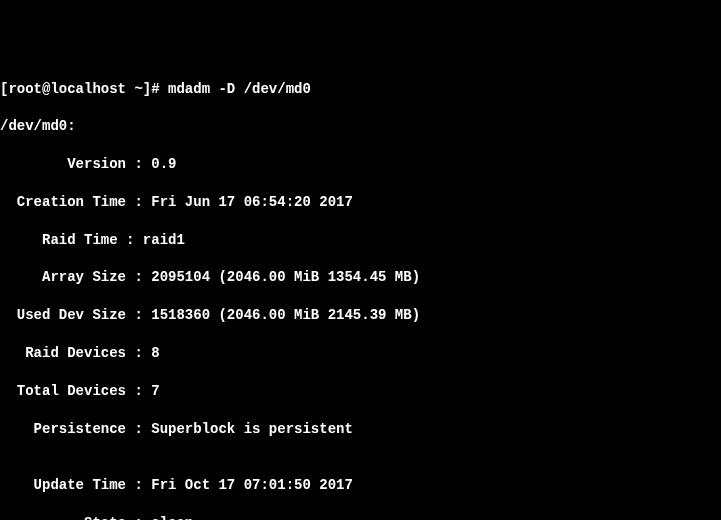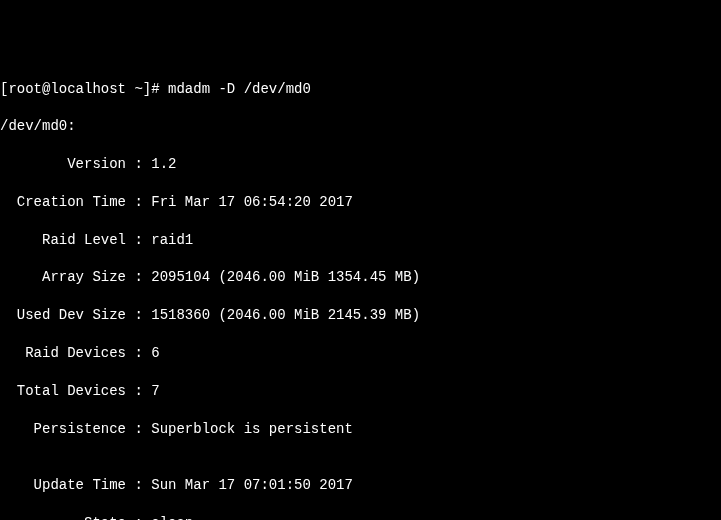--- a/index.html
+++ b/index.html
@@ -8,40 +8,40 @@
       color: #fff;
       font-family: "Menlo", "Consolas", "Courier New", monospace;
       font-size: 14px;
       line-height: 1.35;
       padding: 4px 0 0 0;
       width: 721px;
       height: 520px;
       overflow: hidden;
       white-space: pre;
     }
-    .line { white-space: pre; }
+    .line { white-space: pre; font-weight: bold; }
     .table { white-space: pre; }
   </style>
 </head>
 <body>
 
 
 
 <div class="line">[root@localhost ~]# mdadm -D /dev/md0</div>
 <div class="line">/dev/md0:</div>
-<div class="line">        Version : 1.2</div>
-<div class="line">  Creation Time : Fri Mar 17 06:54:20 2017</div>
-<div class="line">     Raid Level : raid1</div>
+<div class="line">        Version : 0.9</div>
+<div class="line">  Creation Time : Fri Jun 17 06:54:20 2017</div>
+<div class="line">     Raid Time : raid1</div>
 <div class="line">     Array Size : 2095104 (2046.00 MiB 1354.45 MB)</div>
 <div class="line">  Used Dev Size : 1518360 (2046.00 MiB 2145.39 MB)</div>
-<div class="line">   Raid Devices : 6</div>
+<div class="line">   Raid Devices : 8</div>
 <div class="line">  Total Devices : 7</div>
 <div class="line">    Persistence : Superblock is persistent</div>
 <div class="line"></div>
-<div class="line">    Update Time : Sun Mar 17 07:01:50 2017</div>
+<div class="line">    Update Time : Fri Oct 17 07:01:50 2017</div>
 <div class="line">          State : clean</div>
 
 
 
 
 <div class="line"></div>
 
 
 
 

